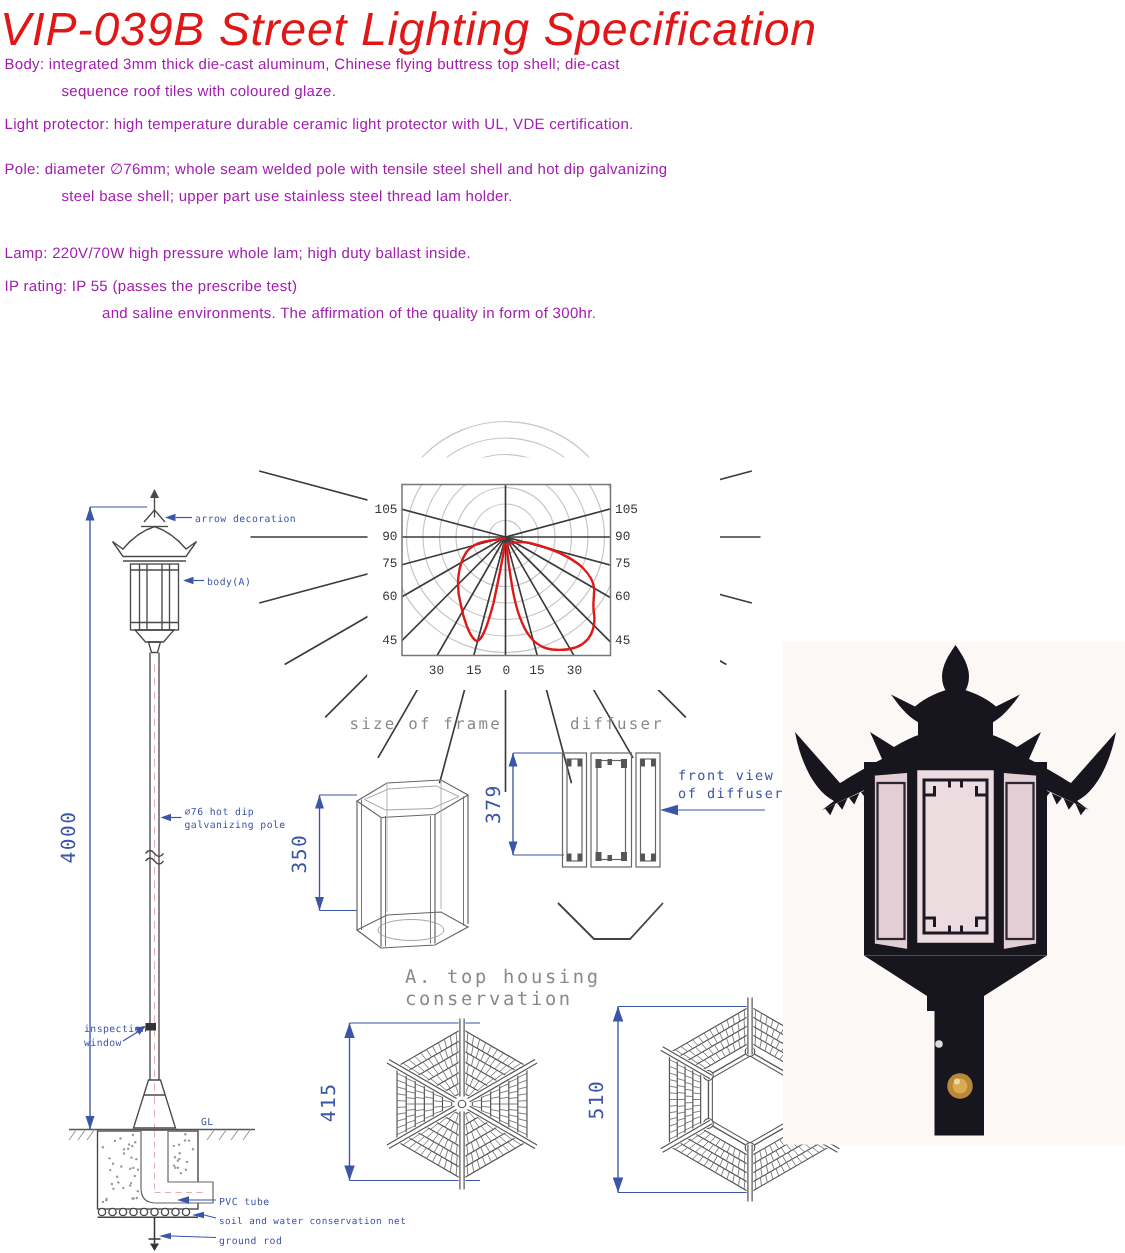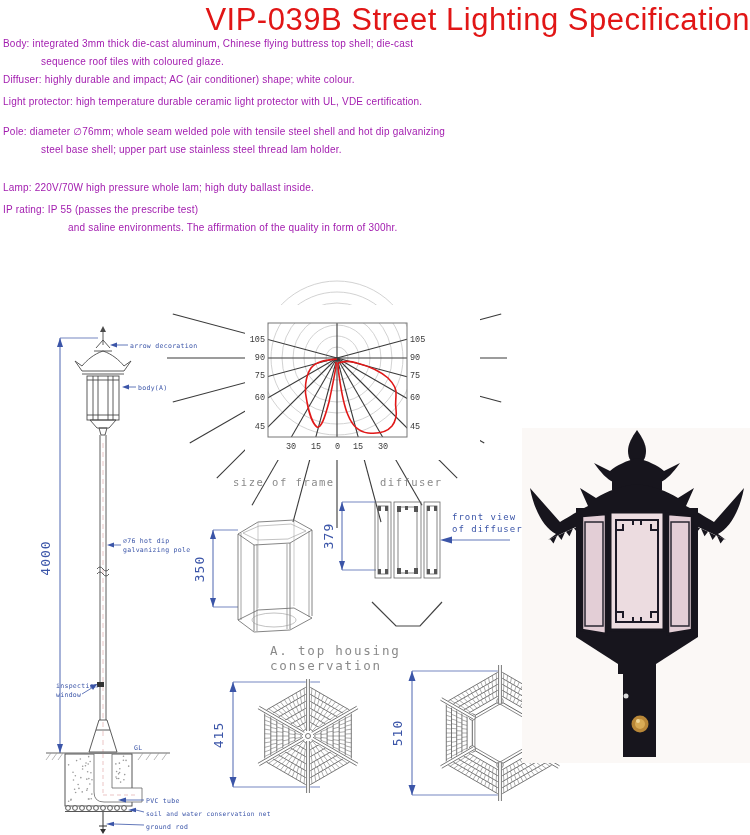--- a/index.html
+++ b/index.html
@@ -1,19 +1,19 @@
 <!DOCTYPE html>
 <html><head>
 <meta charset="utf-8">
 <style>
   html,body{margin:0;padding:0}
   body{width:750px;height:835px;background:#fff;position:relative;overflow:hidden;
        font-family:"Liberation Sans",sans-serif}
   .abs{position:absolute}
-  #title{top:2px;left:0;width:750px;text-align:right;font-weight:400;
+  #title{top:2px;left:0;width:750px;text-align:left;font-style:italic;font-weight:400;
          font-size:31px;color:#e11616;letter-spacing:.5px;white-space:nowrap}
   #specs{left:3px;top:35px;width:746px;font-size:10px;color:#a21caf;letter-spacing:.2px}
   .spec-line{line-height:18px;white-space:nowrap}
   .i38{padding-left:38px}.i65{padding-left:65px}
   .mt4{margin-top:4px}.mt7{margin-top:7px}.mt12{margin-top:12px}.mt20{margin-top:20px}
   svg{position:absolute;overflow:visible}
   .dim{font-family:"DejaVu Sans Mono",monospace;font-size:13px;fill:#3b55a8;letter-spacing:1px}
   .ann text{font-family:"DejaVu Sans Mono",monospace;font-size:6.5px;fill:#3b55a8;letter-spacing:.3px}
   .ann line{stroke:#3b55a8;stroke-width:.8}
   .ann polygon{fill:#3b55a8}
@@ -24,21 +24,20 @@
                  color:#8a8a8a;letter-spacing:1.8px;line-height:15px}
 </style>
 </head>
 <body>
 
 <div id="title" class="abs">VIP-039B Street Lighting Specification</div>
 
 <div id="specs" class="abs">
   <div class="spec-line">Body: integrated 3mm thick die-cast aluminum, Chinese flying buttress top shell; die-cast</div>
   <div class="spec-line i38">sequence roof tiles with coloured glaze.</div>
-  <div class="spec-line">Diffuser: highly durable and impact; AC (air conditioner) shape; white colour.</div>
   <div class="spec-line mt4">Light protector: high temperature durable ceramic light protector with UL, VDE certification.</div>
   <div class="spec-line mt12">Pole: diameter ∅76mm; whole seam welded pole with tensile steel shell and hot dip galvanizing</div>
   <div class="spec-line i38">steel base shell; upper part use stainless steel thread lam holder.</div>
   <div class="spec-line mt20">Lamp: 220V/70W high pressure whole lam; high duty ballast inside.</div>
   <div class="spec-line mt4">IP rating: IP 55 (passes the prescribe test)</div>
   <div class="spec-line i65">and saline environments.  The affirmation of the quality in form of 300hr.</div>
 </div>
 
 <svg style="left:38px;top:318px" width="232" height="517" viewBox="0 0 232 517">
   <g>

